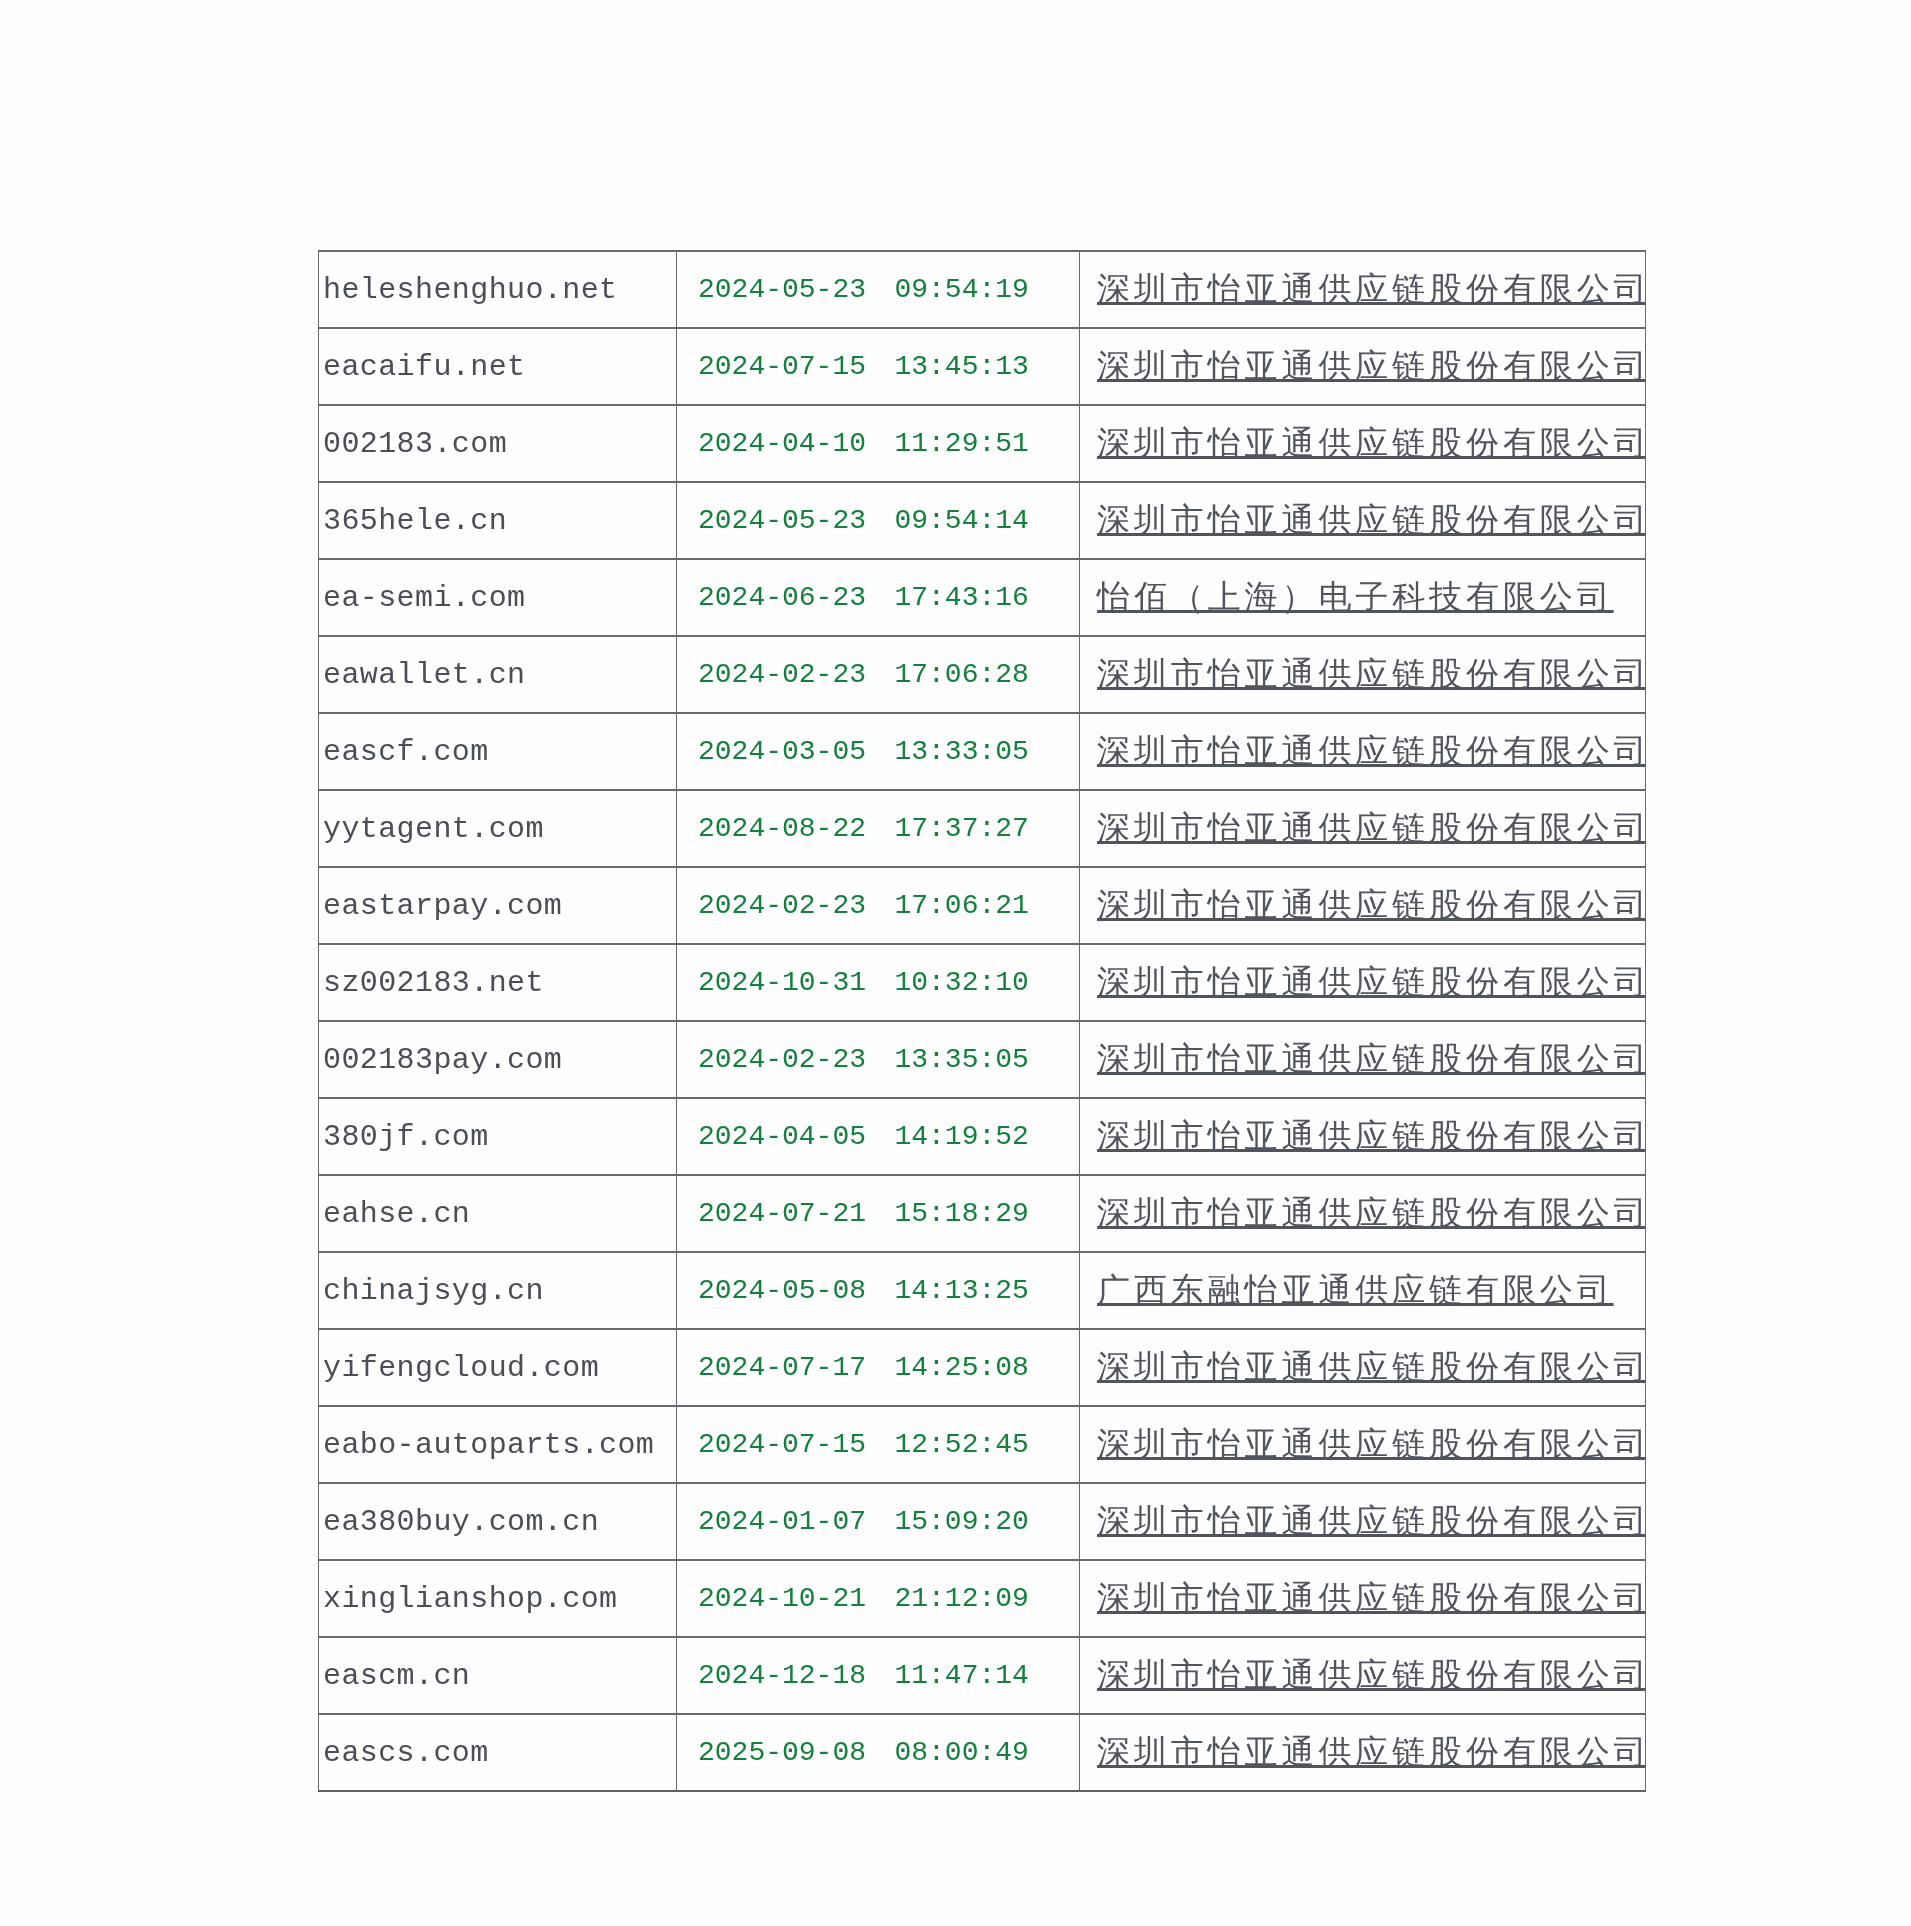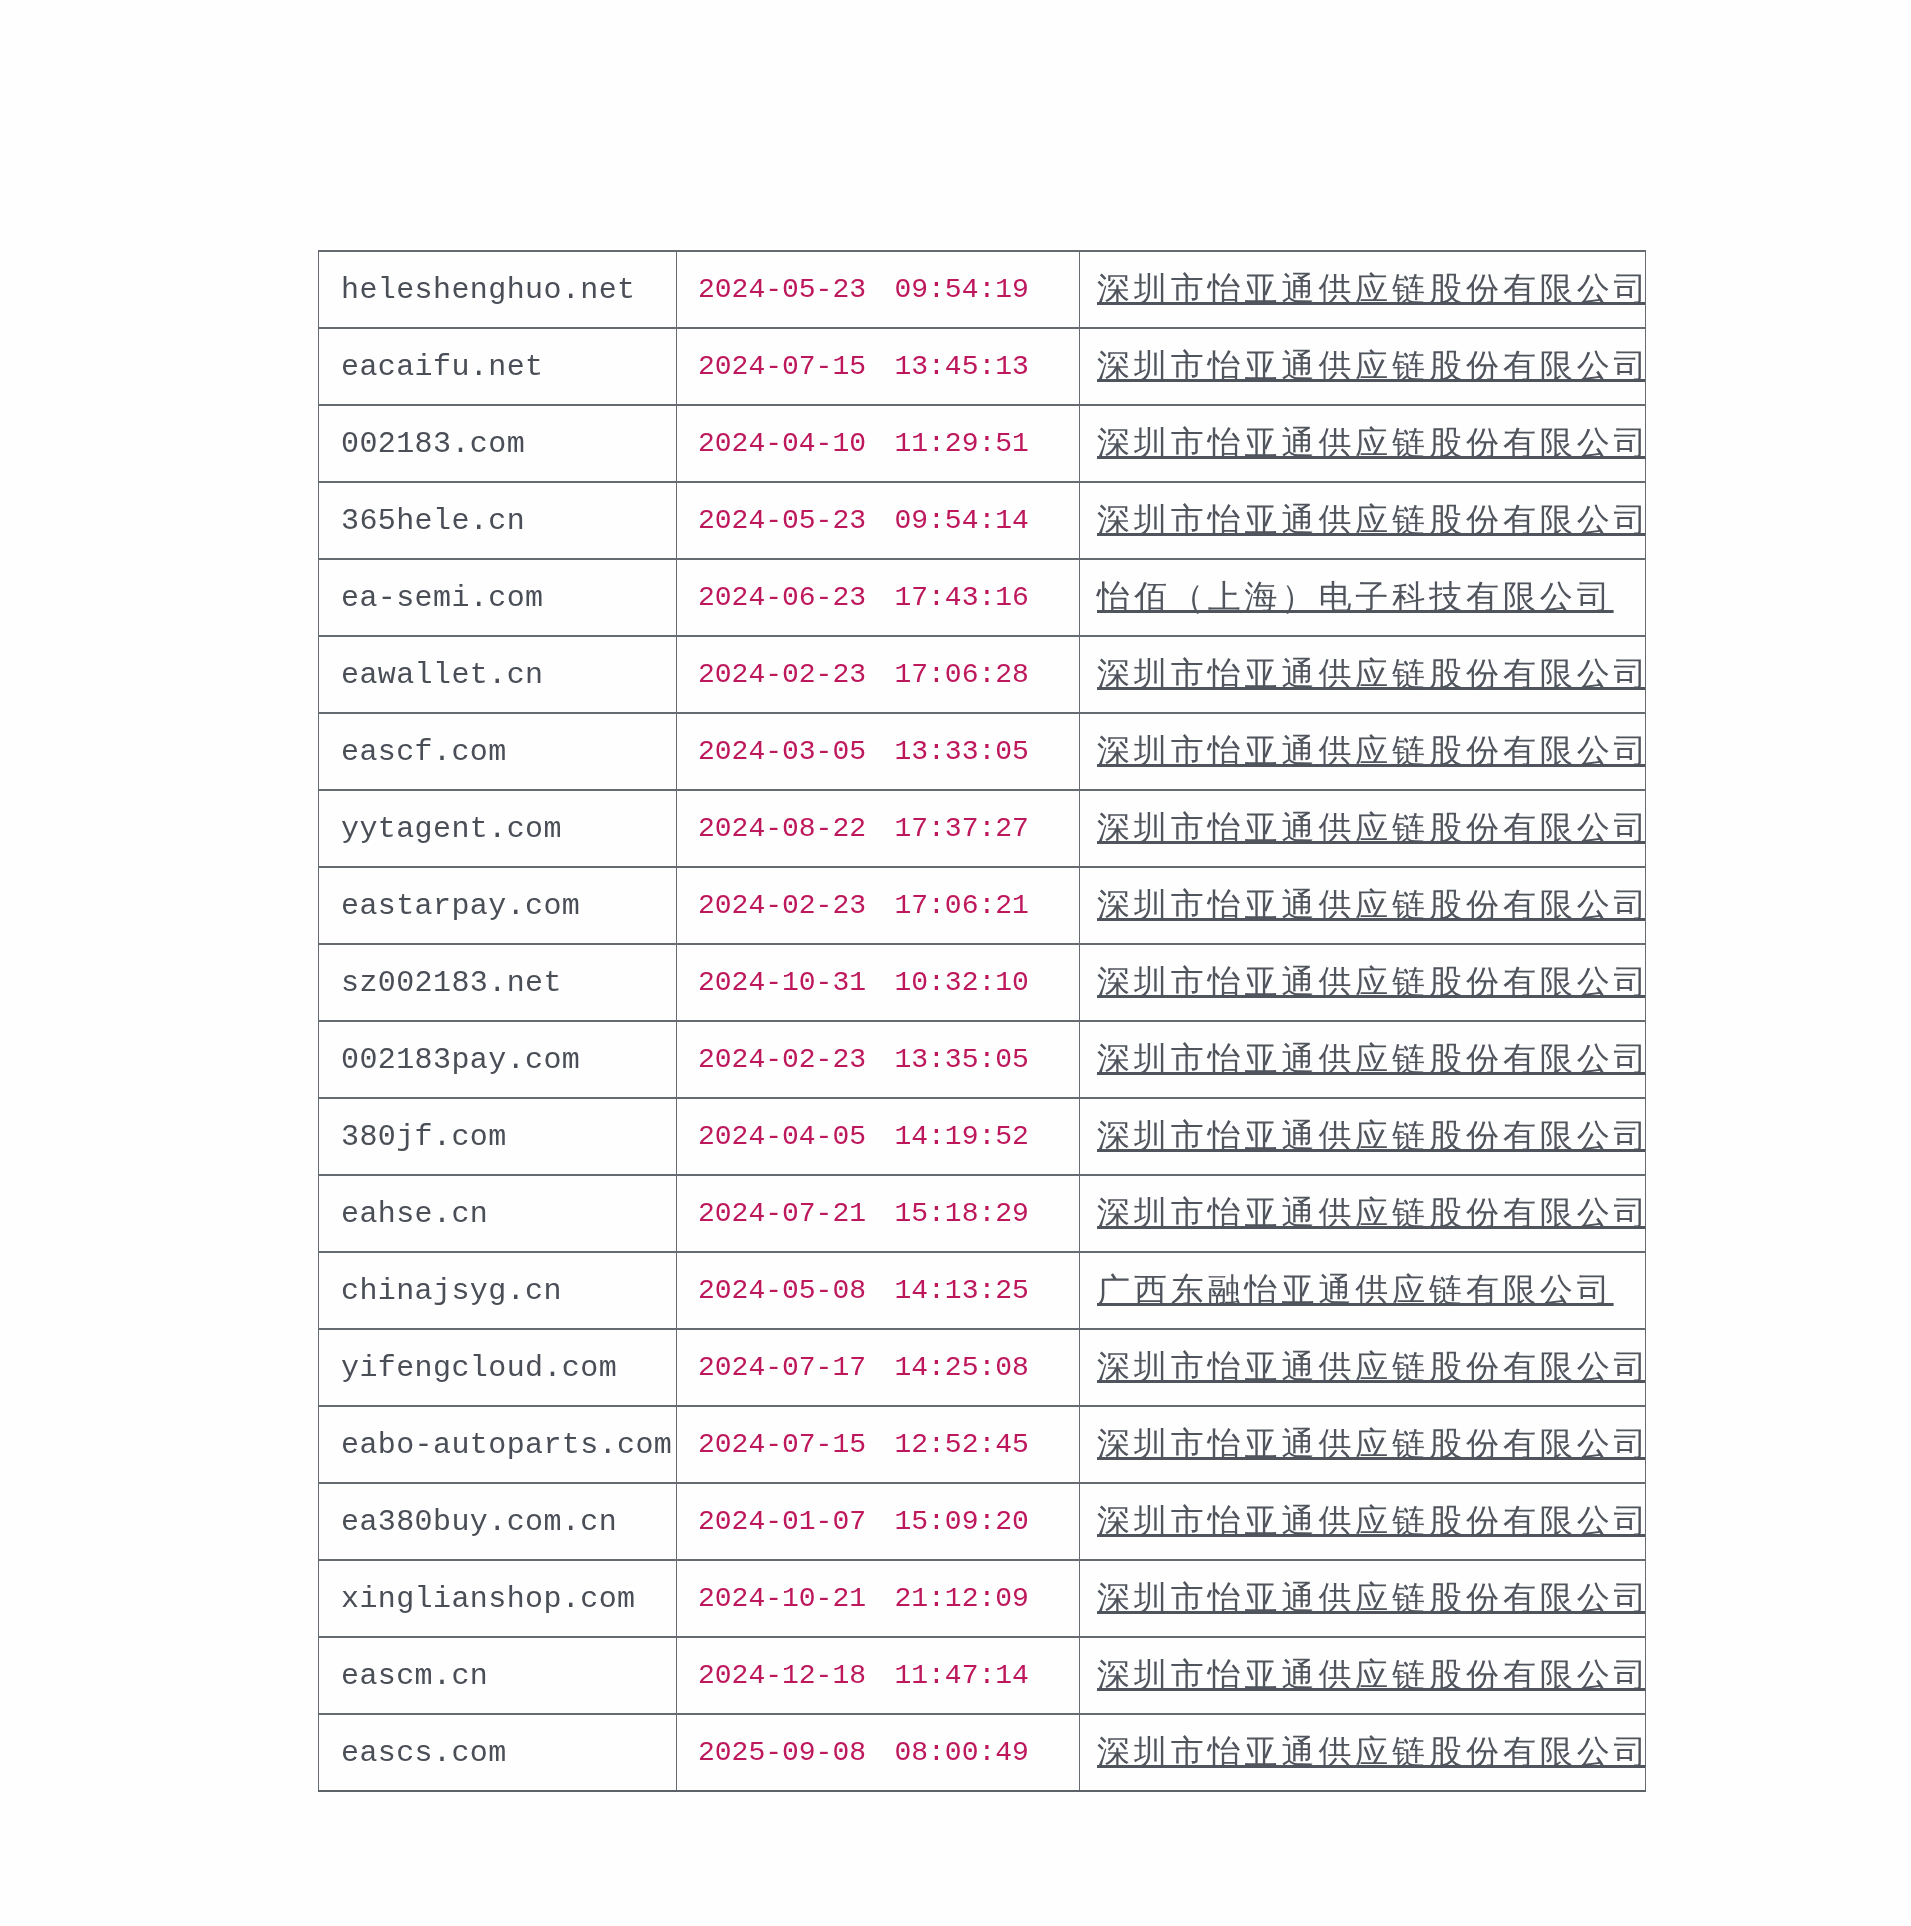--- a/index.html
+++ b/index.html
@@ -37,30 +37,30 @@
     border-right: 1.5px solid #666b72;
     border-top: 2.7px double #666b72;
     border-bottom: 2.7px double #666b72;
     vertical-align: middle;
     white-space: nowrap;
     overflow: hidden;
     background: transparent;
   }
   table.domains tr:last-child td { border-bottom: 2.3px solid #5d6268; }
   td.cell-domain {
-    padding-left: 22px;
+    padding-left: 4px;
     font-size: 30px;
     letter-spacing: 0.4px;
     color: #4a4e57;
   }
   td.cell-date {
     padding-left: 21px;
     font-size: 28px;
     word-spacing: 11.6px;
-    color: #be185d;
+    color: #15803d;
     border-radius: 28px;
   }
   td.cell-company {
     padding-left: 17px;
     font-size: 33px;
     letter-spacing: 3.9px;
     font-family: "Liberation Sans", "DejaVu Sans", sans-serif;
     color: #50545d;
     text-decoration: underline;
   }

